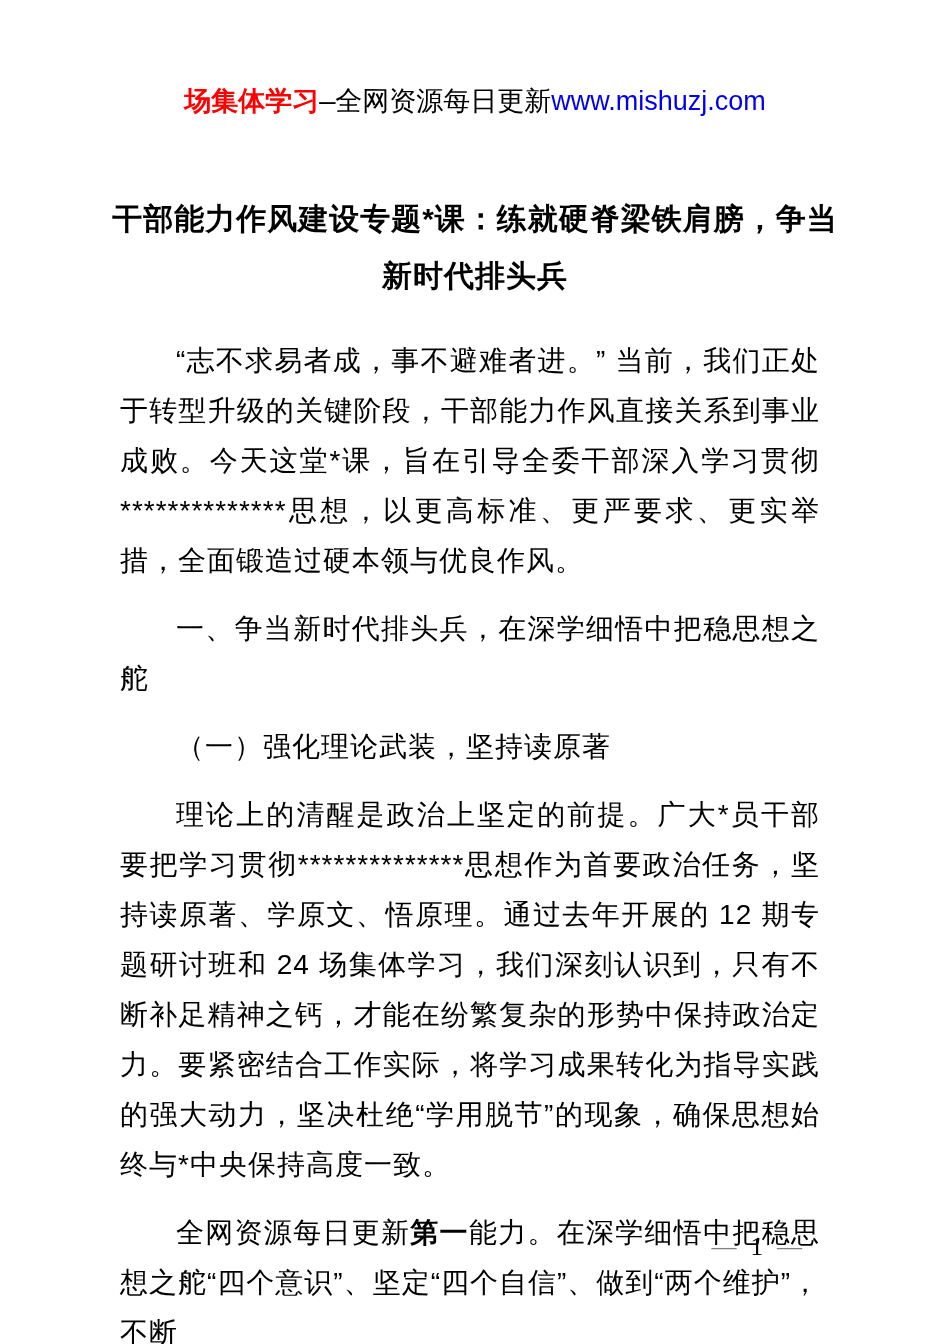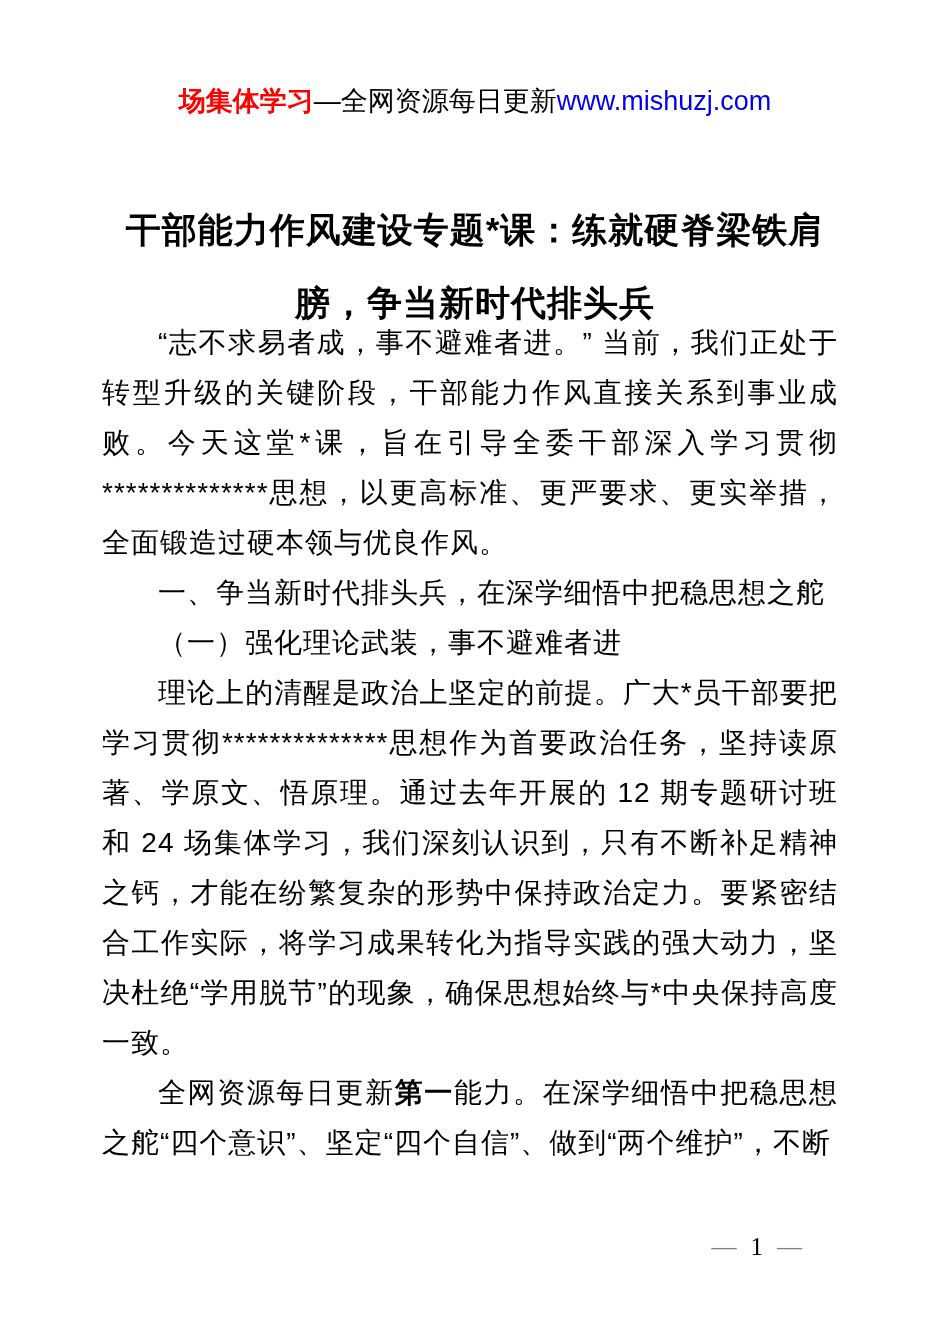--- a/index.html
+++ b/index.html
@@ -21,50 +21,51 @@
     font-size: 27px;
     line-height: 38px;
     white-space: nowrap;
   }
   .brand {
     color: #ff0000;
     font-weight: 700;
   }
   .tagline {
     color: #000000;
+    font-family: Liberation Mono, monospace;
   }
   .site-url {
     color: #0000ee;
   }
   .doc-title {
     position: absolute;
     top: 170px;
     left: 102px;
     width: 746px;
     text-align: center;
-    font-size: 35px;
+    font-size: 30px;
     font-weight: 700;
-    line-height: 73px;
+    line-height: 57px;
     letter-spacing: 1px;
   }
   .doc-body {
     position: absolute;
     top: 318px;
     left: 102px;
     width: 736px;
     font-size: 28px;
     line-height: 50px;
     text-align: justify;
     text-justify: inter-character;
     letter-spacing: 1px;
   }
   .doc-body p,
   .doc-body h2,
   .doc-body h3 {
-    margin: 0;
+    margin: 18px;
     padding: 0;
     text-indent: 2em;
     font-size: 28px;
     font-weight: 400;
   }
   .bold-run {
     font-weight: 700;
   }
   .page-footer {
     position: absolute;
@@ -89,21 +90,21 @@
 
   <div class="doc-header">
     <span class="brand">场集体学习</span><span class="tagline">—全网资源每日更新</span><span class="site-url">www.mishuzj.com</span>
   </div>
 
   <h1 class="doc-title">干部能力作风建设专题*课：练就硬脊梁铁肩膀，争当新时代排头兵</h1>
 
   <div class="doc-body">
     <p>“志不求易者成，事不避难者进。” 当前，我们正处于转型升级的关键阶段，干部能力作风直接关系到事业成败。今天这堂*课，旨在引导全委干部深入学习贯彻**************思想，以更高标准、更严要求、更实举措，全面锻造过硬本领与优良作风。</p>
     <h2>一、争当新时代排头兵，在深学细悟中把稳思想之舵</h2>
-    <h3>（一）强化理论武装，事不避难者进</h3>
+    <h3>（一）强化理论武装，坚持读原著</h3>
     <p>理论上的清醒是政治上坚定的前提。广大*员干部要把学习贯彻**************思想作为首要政治任务，坚持读原著、学原文、悟原理。通过去年开展的 12 期专题研讨班和 24 场集体学习，我们深刻认识到，只有不断补足精神之钙，才能在纷繁复杂的形势中保持政治定力。要紧密结合工作实际，将学习成果转化为指导实践的强大动力，坚决杜绝“学用脱节”的现象，确保思想始终与*中央保持高度一致。</p>
     <p><span>全网资源每日更新</span><span class="bold-run">第一</span><span>能力。在深学细悟中把稳思想之舵“四个意识”、坚定“四个自信”、做到“两个维护”，不断</span></p>
   </div>
 
   <div class="page-footer">
     <span class="footer-dash">—</span><span class="footer-num">1</span><span class="footer-dash">—</span>
   </div>
 
 </div>
 

